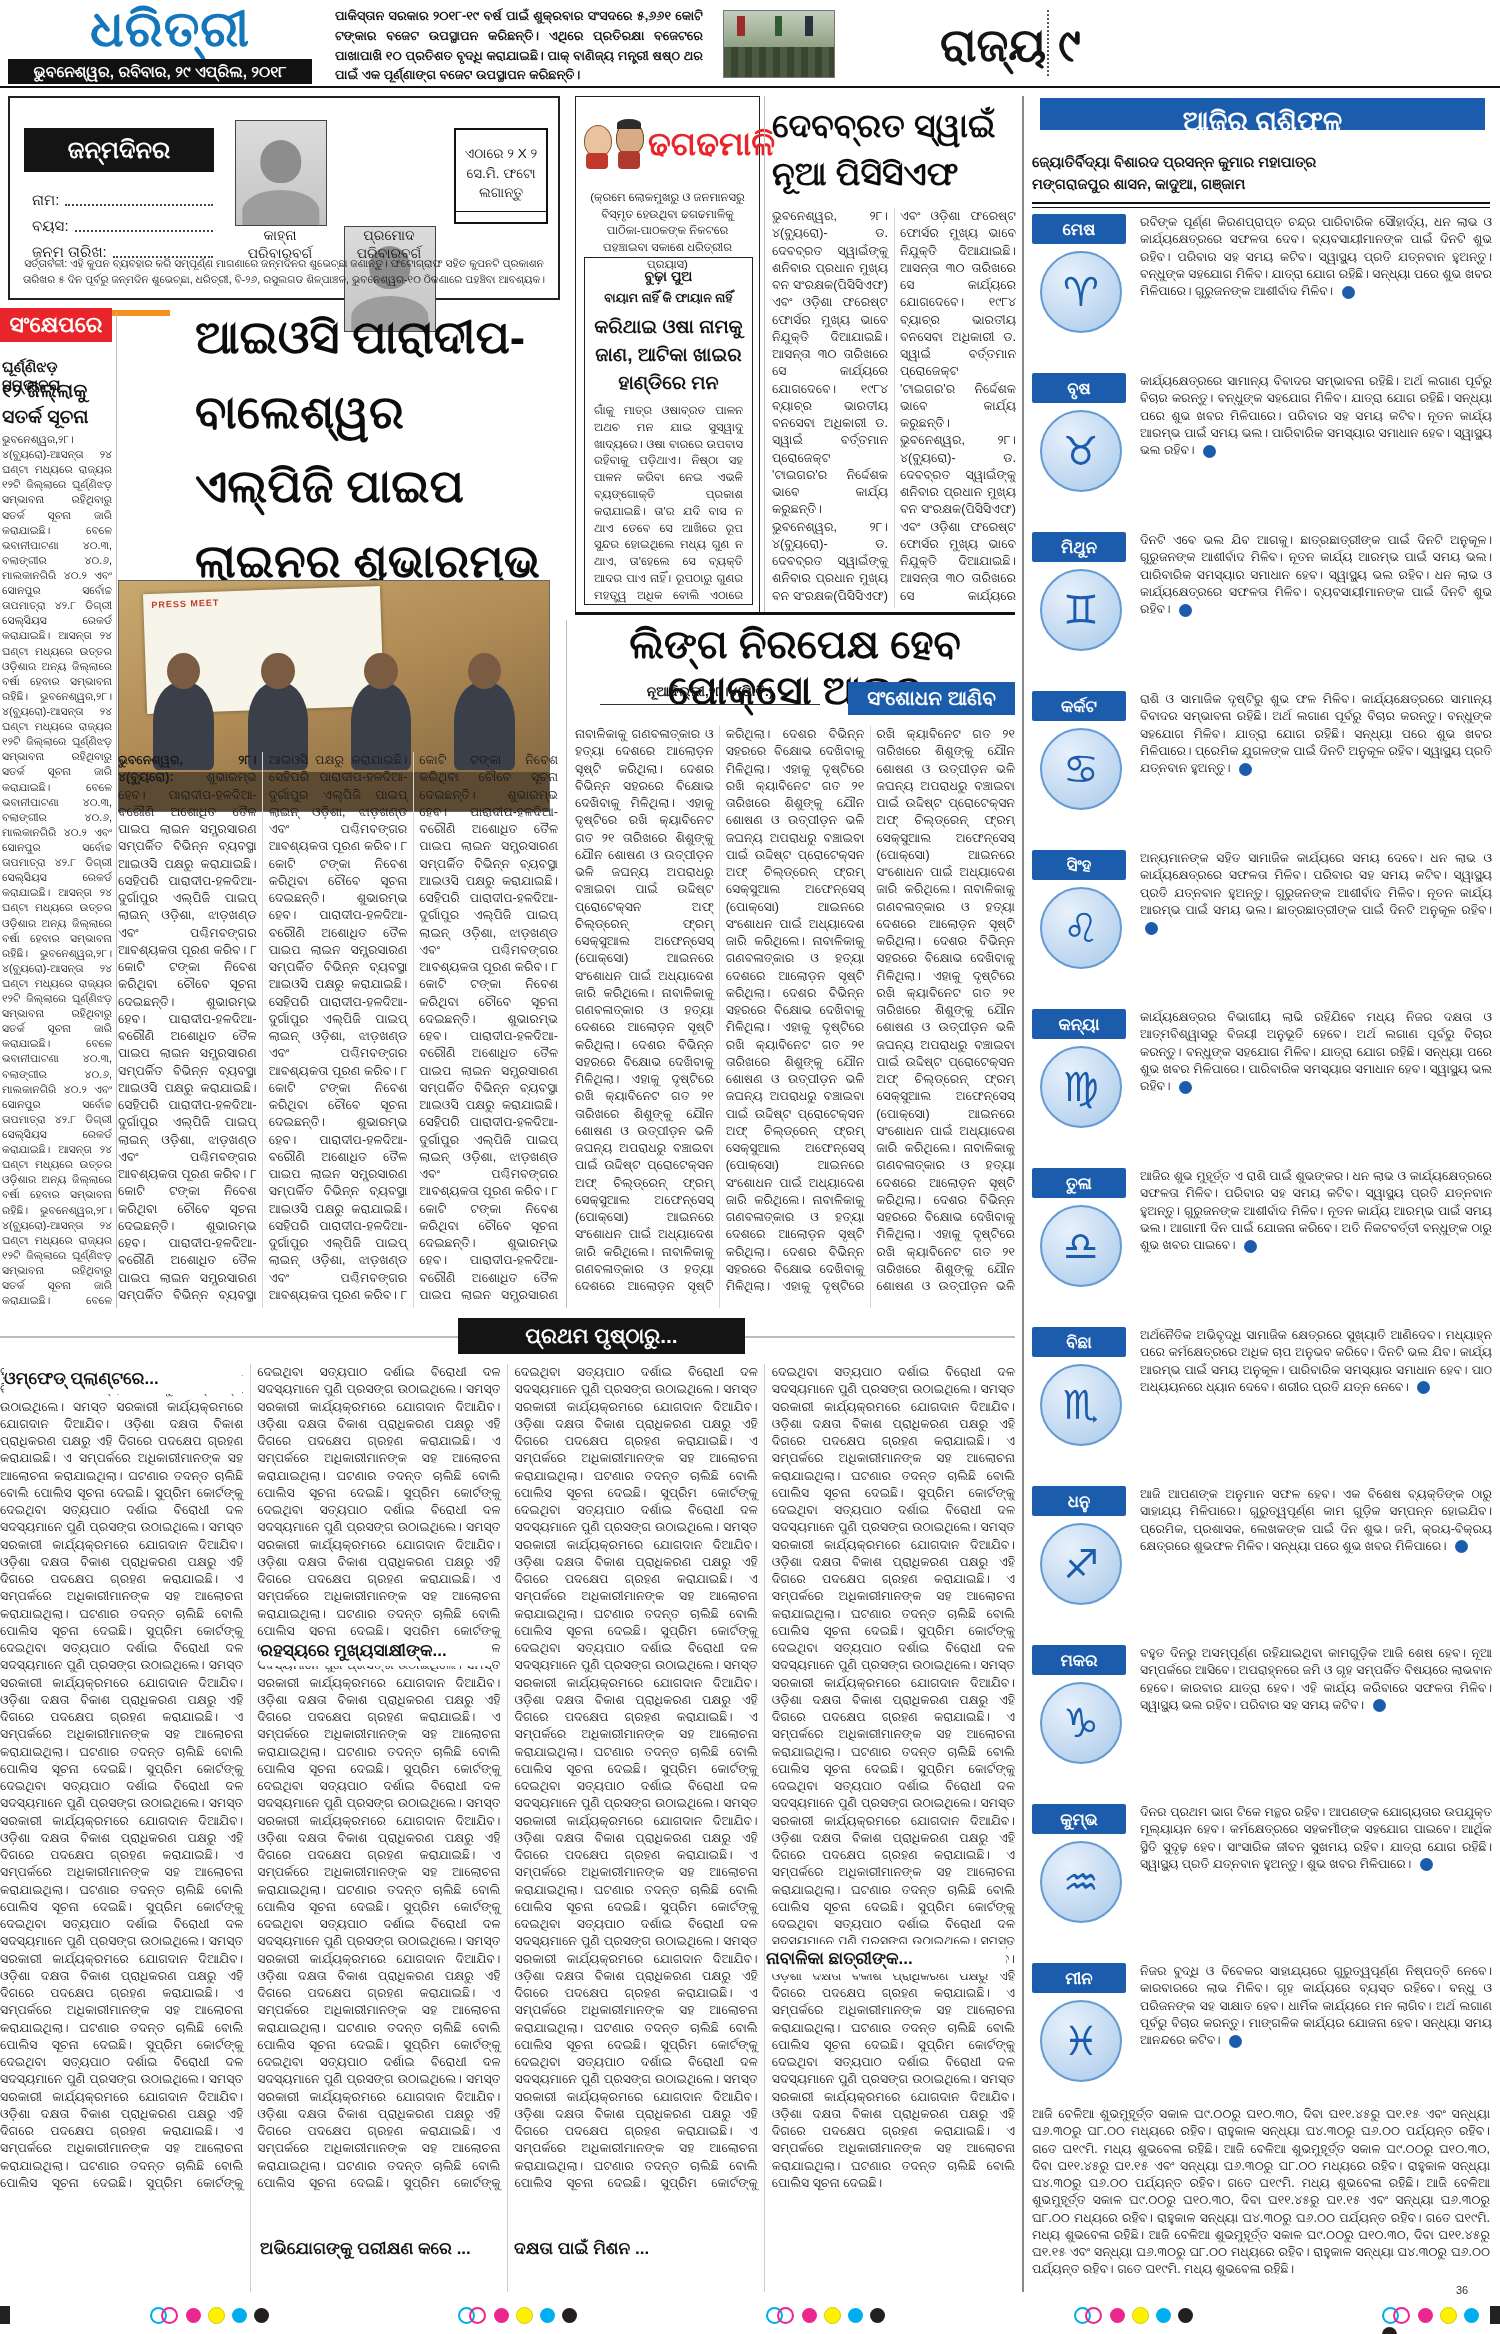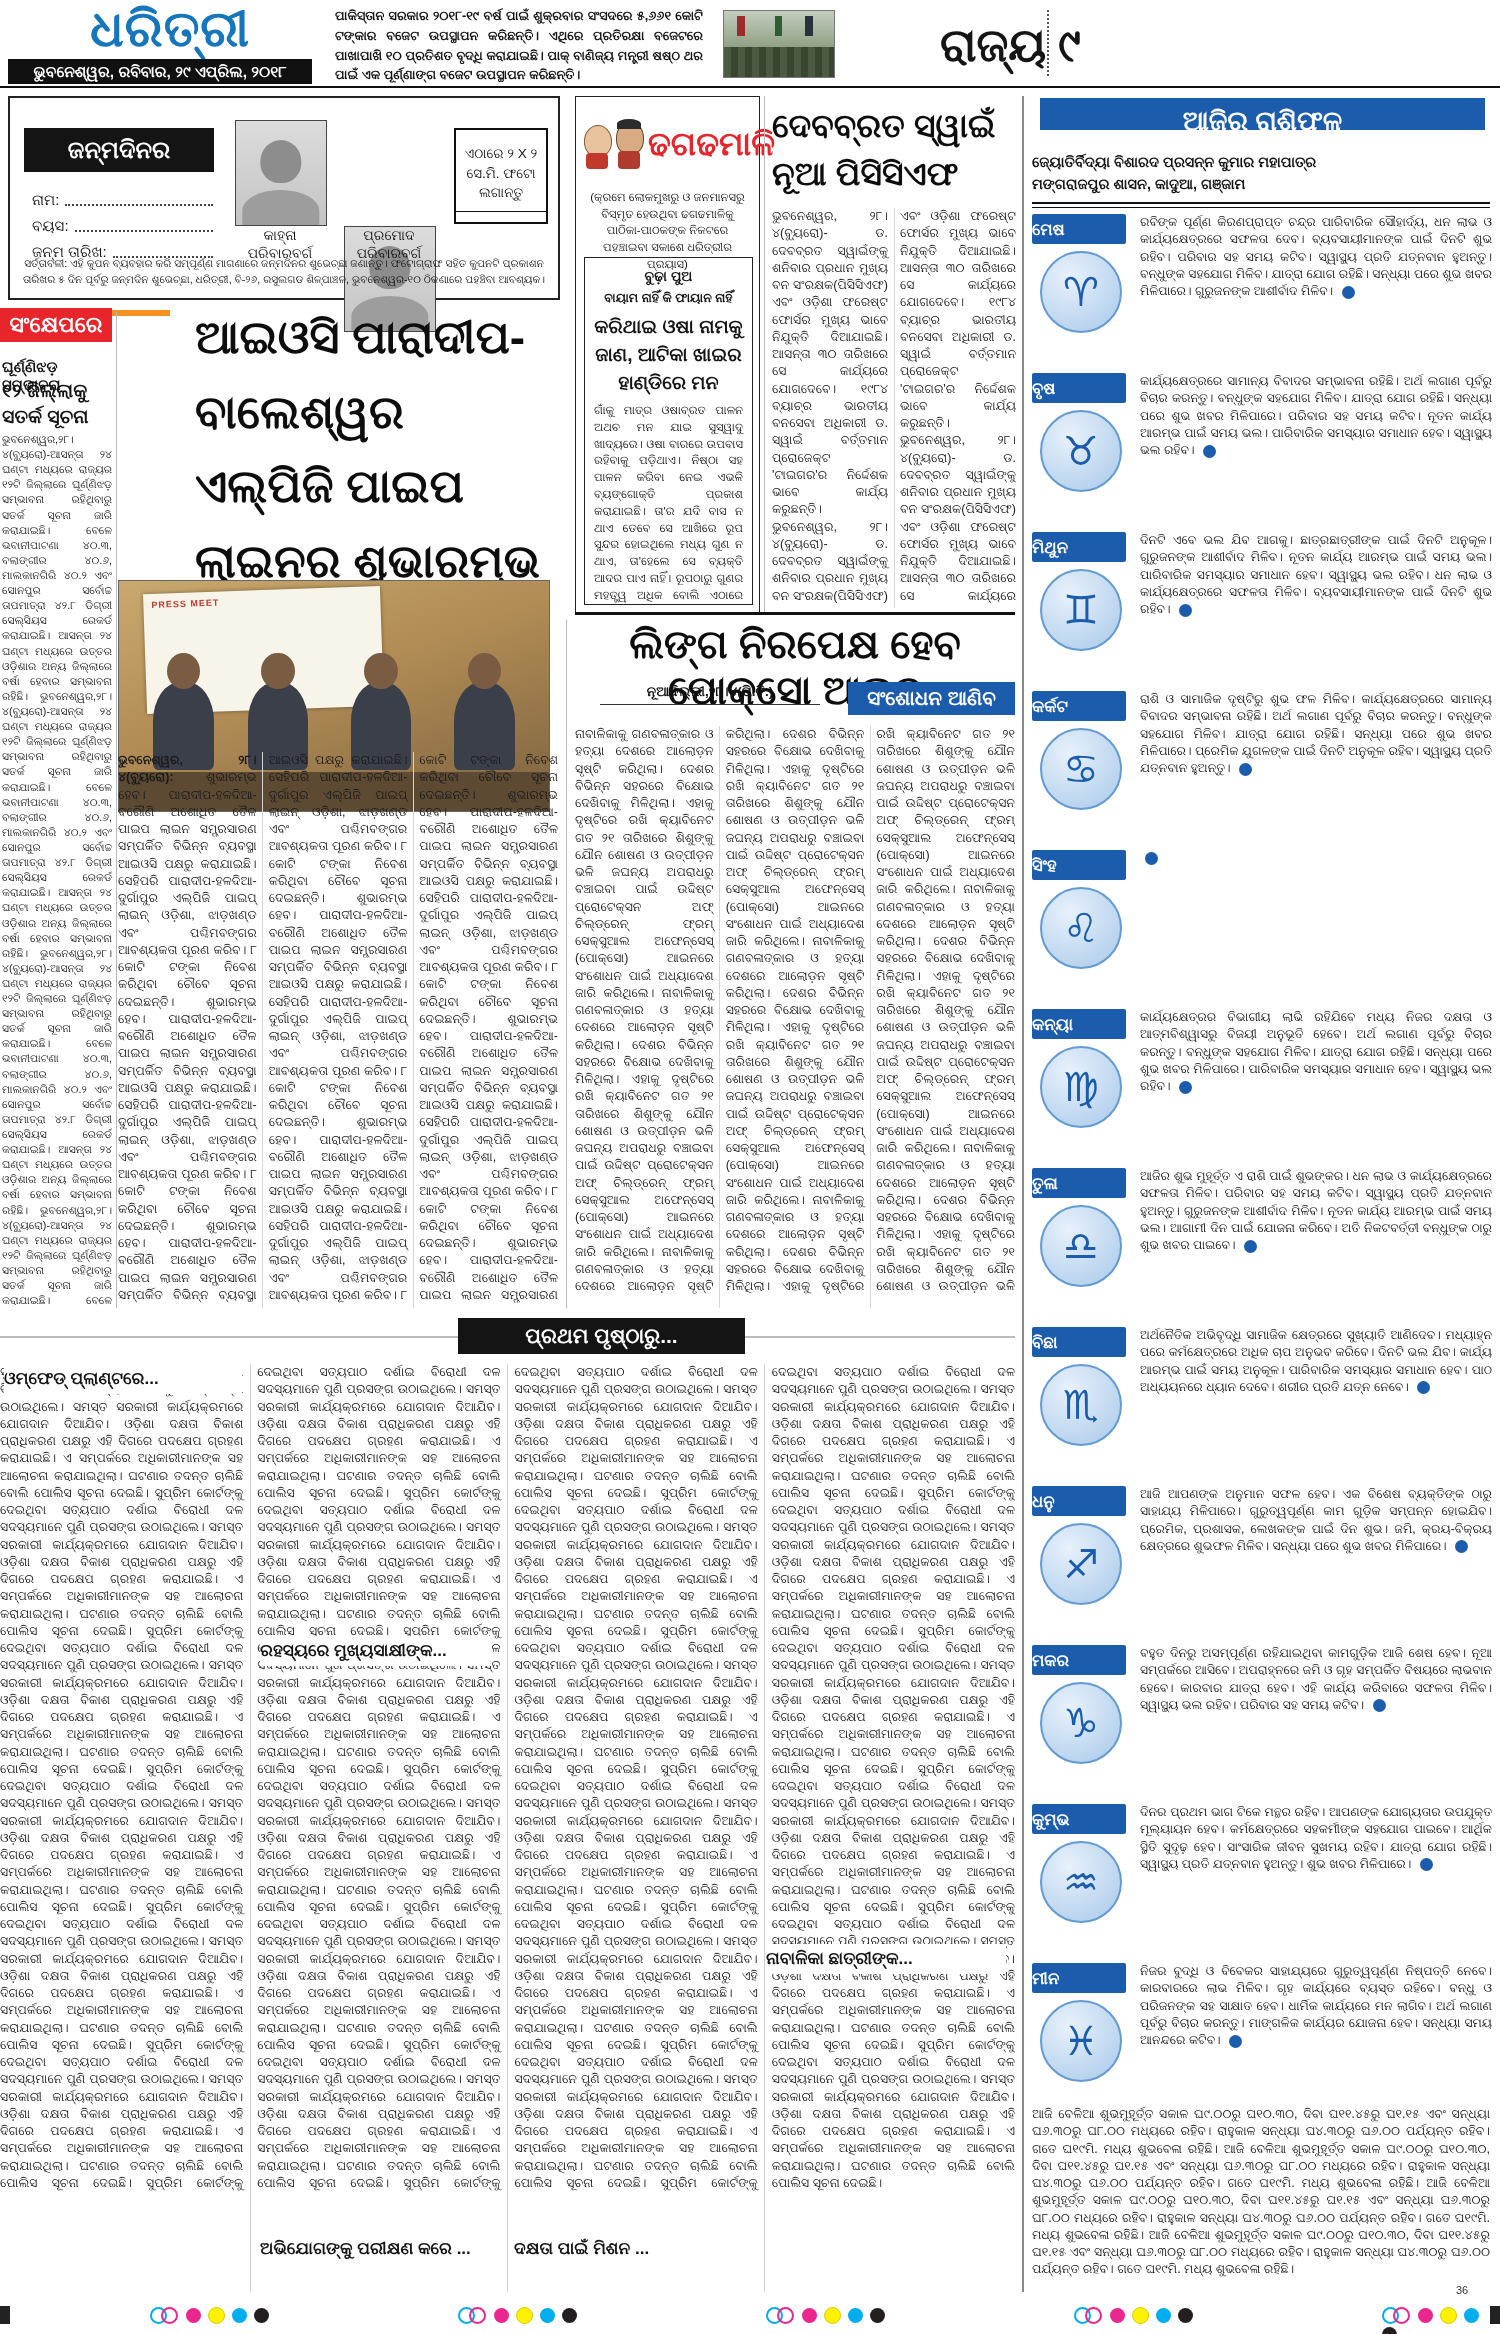--- a/index.html
+++ b/index.html
@@ -46,21 +46,21 @@
   .byline{font-size:13.5px;font-weight:bold;}
   .kicker-red{background:#e8252b;color:#fff;font-size:22px;font-weight:bold;text-align:center;line-height:34px;}
   .kicker-blue{background:#1b5cad;color:#fff;font-size:20px;font-weight:bold;text-align:center;line-height:33px;}
   .brief-sub1{font-size:15px;font-weight:bold;}
   .brief-sub2{font-size:19px;font-weight:bold;line-height:1.35;}
   .horo-header{background:#1b5cad;color:#fff;font-size:27px;font-weight:bold;text-align:center;line-height:46px;}
   .astro{font-size:14.5px;font-weight:bold;text-align:left;line-height:1.5;}
   .dbl-rule{border-top:2.5px solid #111;border-bottom:1px solid #111;height:3px;}
   .sign{position:relative;height:155px;margin-bottom:4px;overflow:hidden;font-size:12.4px;line-height:1.4;text-align:justify;}
   .sign-left{float:left;width:100px;margin-right:8px;}
-  .sign-label{background:#1b5cad;color:#fff;font-size:16.5px;font-weight:bold;line-height:30px;width:94px;border-radius:2px;}
+  .sign-label{background:#1b5cad;color:#fff;font-size:16.5px;font-weight:bold;text-align:center;line-height:30px;width:94px;border-radius:2px;}
   .sign-circle{width:78px;height:78px;border-radius:50%;margin:7px 0 0 8px;border:2px solid #639bd2;
                background:radial-gradient(circle at 35% 30%,#e8f1fb,#a8c9ea);display:flex;align-items:center;justify-content:center;}
   .sign-glyph{font-family:"DejaVu Sans",sans-serif;font-size:40px;color:#1b5cad;}
   .enddot{display:inline-block;width:13px;height:13px;border-radius:50%;background:#1b5cad;vertical-align:middle;margin-left:5px;}
   .first-page-label{background:#141414;color:#fff;font-size:21px;font-weight:bold;text-align:center;line-height:36px;}
   .bottom-h{background:#fff;font-size:17px;font-weight:bold;line-height:30px;}
   .pressphoto{background:linear-gradient(160deg,#c9a96f 0%,#b18c55 45%,#7d6340 100%);border:1px solid #666;position:relative;overflow:hidden;}
   .banner{position:absolute;left:6%;top:4%;width:55%;height:52%;background:#f7f4ea;transform:rotate(-2deg);box-shadow:0 0 4px rgba(0,0,0,.4);}
   .banner-text{position:absolute;left:8px;top:6px;font-size:9px;font-weight:bold;color:#c0392b;letter-spacing:1px;}
   .figure{position:absolute;bottom:18%;width:14%;height:38%;background:#3b3f4a;border-radius:45% 45% 8% 8%;}
@@ -263,20 +263,21 @@
     <span class="enddot"></span>
   </div>
 
   <div class="sign">
     <div class="sign-left">
       <div class="sign-label">ସିଂହ</div>
       <div class="sign-circle">
         <span class="sign-glyph">♌</span>
       </div>
     </div>
+    <span class="sign-text">ଅନ୍ୟମାନଙ୍କ ସହିତ ସାମାଜିକ କାର୍ଯ୍ୟରେ ସମୟ ଦେବେ। ଧନ ଲାଭ ଓ କାର୍ଯ୍ୟକ୍ଷେତ୍ରରେ ସଫଳତା ମିଳିବ। ପରିବାର ସହ ସମୟ କଟିବ। ସ୍ୱାସ୍ଥ୍ୟ ପ୍ରତି ଯତ୍ନବାନ ହୁଅନ୍ତୁ। ଗୁରୁଜନଙ୍କ ଆଶୀର୍ବାଦ ମିଳିବ। ନୂତନ କାର୍ଯ୍ୟ ଆରମ୍ଭ ପାଇଁ ସମୟ ଭଲ। ଛାତ୍ରଛାତ୍ରୀଙ୍କ ପାଇଁ ଦିନଟି ଅନୁକୂଳ ରହିବ।</span>
     <span class="enddot"></span>
   </div>
 
   <div class="sign">
     <div class="sign-left">
       <div class="sign-label">କନ୍ୟା</div>
       <div class="sign-circle">
         <span class="sign-glyph">♍</span>
       </div>
     </div>

